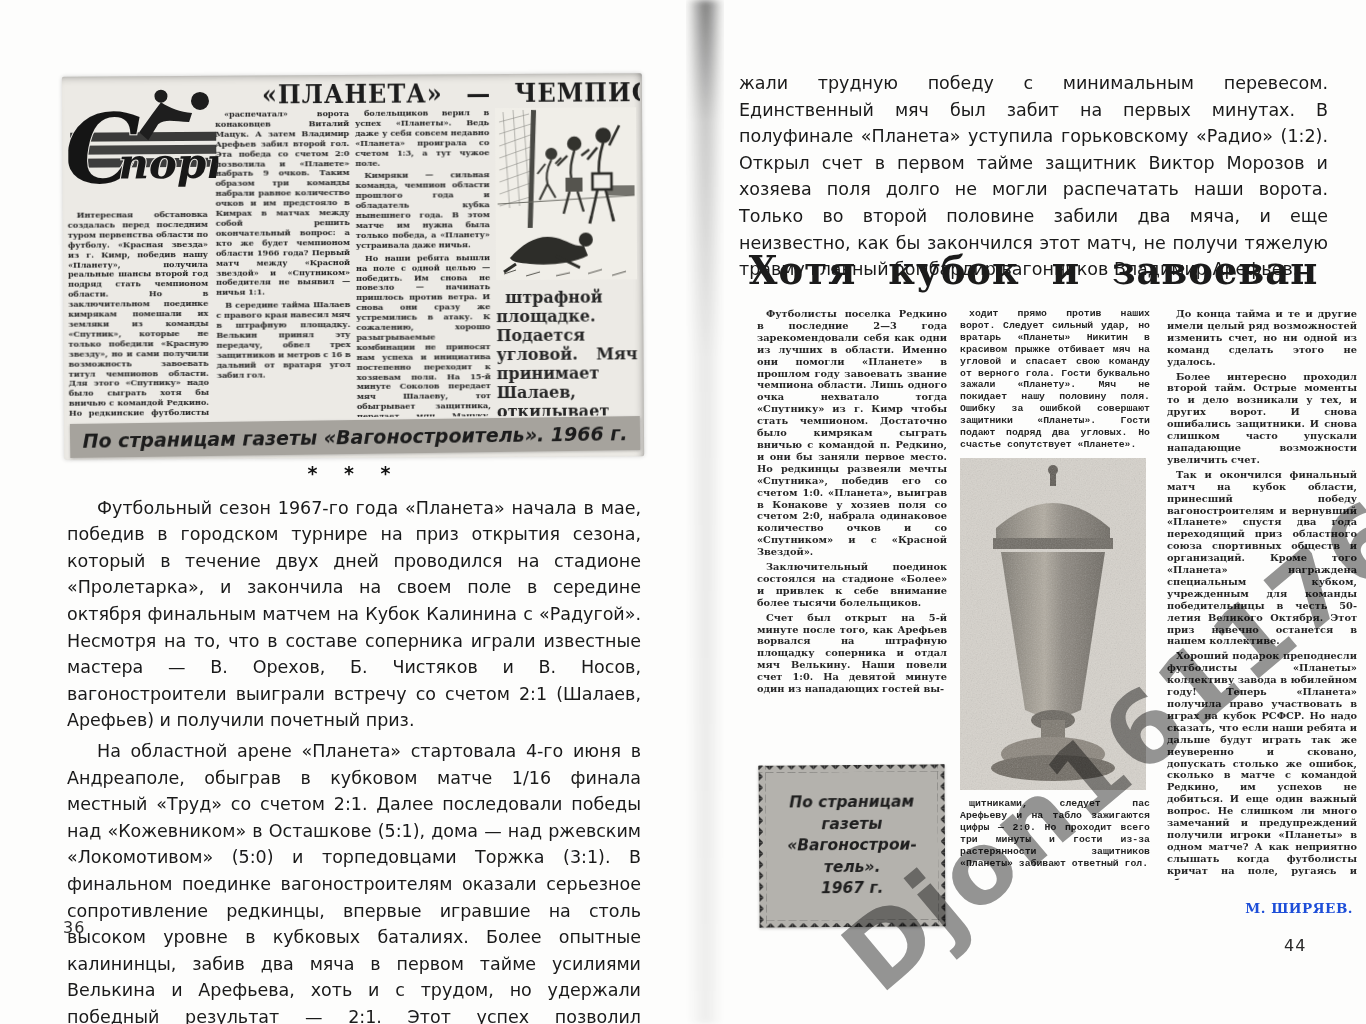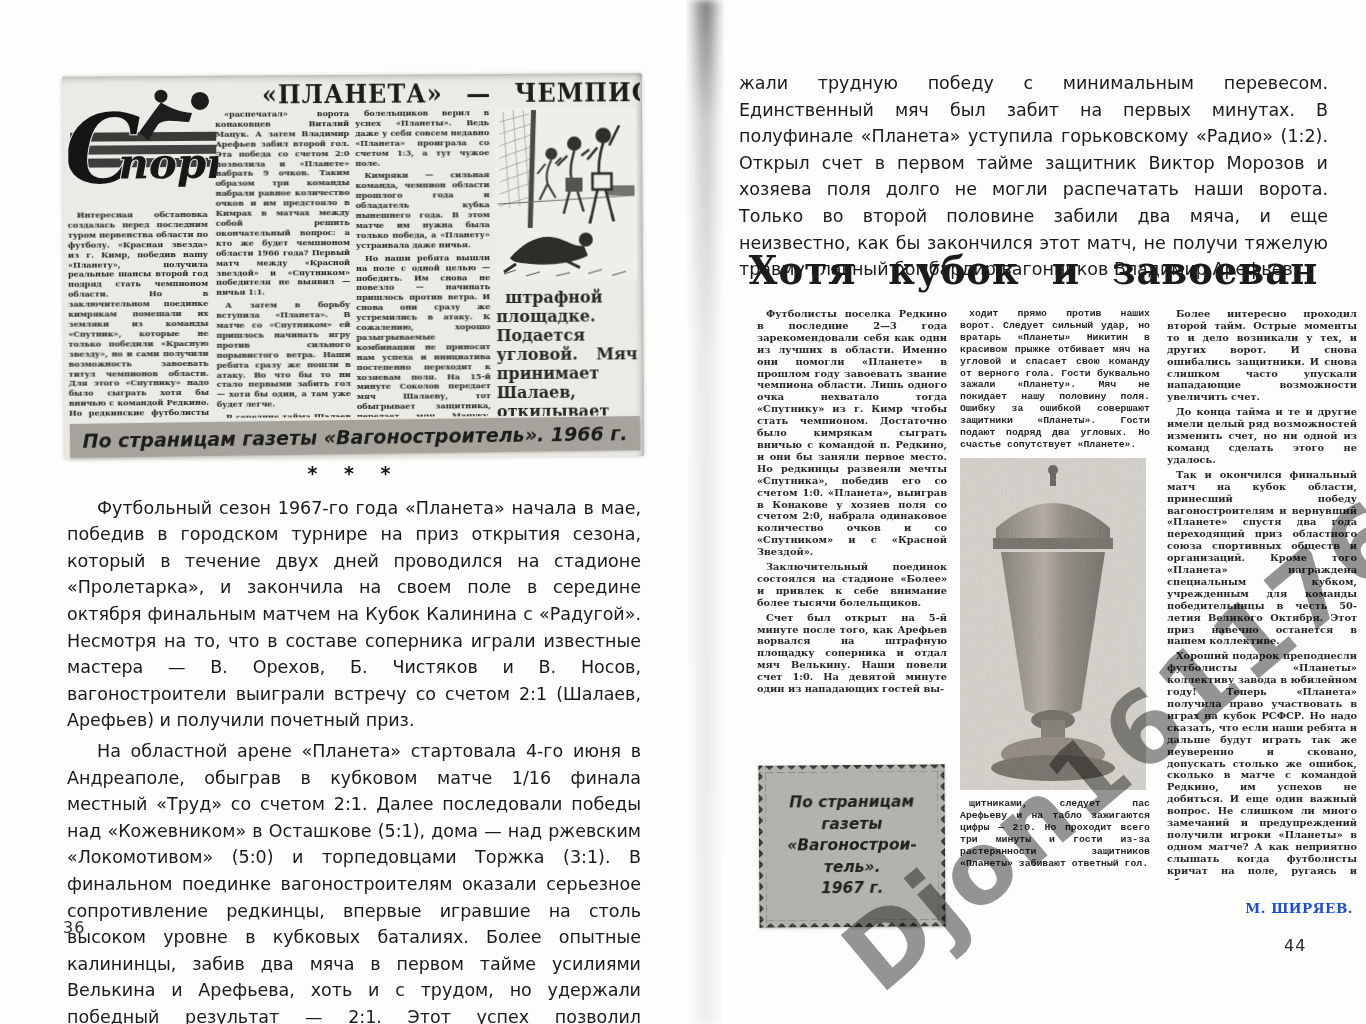--- a/index.html
+++ b/index.html
@@ -109,21 +109,20 @@
         <text x="-4" y="100" font-family="DejaVu Serif, serif" font-style="italic" font-weight="700" font-size="96" fill="#151515" stroke="#eceae5" stroke-width="2" paint-order="stroke">С</text>
         <text x="50" y="96" font-family="DejaVu Serif, serif" font-style="italic" font-weight="700" font-size="42" fill="#181818" stroke="#eceae5" stroke-width="2" paint-order="stroke">порт</text>
       </svg>
 
       <div class="c1col c1a np">
         <p>Интересная обстановка создалась перед последним туром первенства области по футболу. «Красная звезда» из г. Кимр, победив нашу «Планету», получила реальные шансы второй год подряд стать чемпионом области. Но в заключительном поединке кимрякам помешали их земляки из команды «Спутник», которые не только победили «Красную звезду», но и сами получили возможность завоевать титул чемпионов области. Для этого «Спутнику» надо было сыграть хотя бы вничью с командой Редкино. Но редкинские футболисты в свою очередь развеяли мечты «Спутника», победив со счетом 1:0.</p>
 
       </div>
       <div class="c1col c1b np">
         <p>«распечатал» ворота конаковцев Виталий Мацук. А затем Владимир Арефьев забил второй гол. Эта победа со счетом 2:0 позволила и «Планете» набрать 9 очков. Таким образом три команды набрали равное количество очков и им предстояло в Кимрах в матчах между собой решить окончательный вопрос: а кто же будет чемпионом области 1966 года? Первый матч между «Красной звездой» и «Спутником» победителя не выявил — ничья 1:1.</p>
-        <p>А затем в борьбу вступила «Планета». В матче со «Спутником» ей пришлось начинать игру против сильного порывистого ветра. Наши ребята сразу же пошли в атаку. Во что бы то ни стало первыми забить гол — хотя бы один, а там уже будет легче.</p>
         <p>В середине тайма Шалаев с правого края навесил мяч в штрафную площадку. Велькин принял эту передачу, обвел трех защитников и метров с 16 в дальний от вратаря угол забил гол.</p>
 
       </div>
       <div class="c1col c1c np">
         <p>болельщиков верил в успех «Планеты». Ведь даже у себя совсем недавно «Планета» проиграла со счетом 1:3, а тут чужое поле.</p>
         <p>Кимряки — сильная команда, чемпион области прошлого года и обладатель кубка нынешнего года. В этом матче им нужна была только победа, а «Планету» устраивала даже ничья.</p>
         <p>Но наши ребята вышли на поле с одной целью — победить. Им снова не повезло — начинать пришлось против ветра. И снова они сразу же устремились в атаку. К сожалению, хорошо разыгрываемые комбинации не приносят нам успеха и инициатива постепенно переходит к хозяевам поля. На 15-й минуте Соколов передает мяч Шалаеву, тот обыгрывает защитника, передает мяч Мацуку, последний пасует Арефьеву, и наш бомбардир, выйдя один на один с вратарем, забивает гол в правый нижний угол.</p>
 
       </div>
       <div class="c1d-wrap np">
@@ -246,22 +245,22 @@
           </g>
           <rect width="186" height="332" filter="url(#grain)" opacity=".5"></rect>
         </svg>
         <div class="t2">
           <p>щитниками, следует пас Арефьеву и на табло зажигаются цифры — 2:0. Но проходит всего три минуты и гости из-за растерянности защитников «Планеты» забивают ответный гол.</p>
         </div>
       </div>
 
       <div class="acol a3 np">
         <div class="txt">
+          <p>До конца тайма и те и другие имели целый ряд возможностей изменить счет, но ни одной из команд сделать этого не удалось.</p>
           <p>Более интересно проходил второй тайм. Острые моменты то и дело возникали у тех, и других ворот. И снова ошибались защитники. И снова слишком часто упускали нападающие возможности увеличить счет.</p>
-          <p>До конца тайма и те и другие имели целый ряд возможностей изменить счет, но ни одной из команд сделать этого не удалось.</p>
           <p>Так и окончился финальный матч на кубок области, принесший победу вагоностроителям и вернувший «Планете» спустя два года переходящий приз областного союза спортивных обществ и организаций. Кроме того «Планета» награждена специальным кубком, учрежденным для команды победительницы в честь 50-летия Великого Октября. Этот приз навечно останется в нашем коллективе.</p>
           <p>Хороший подарок преподнесли футболисты «Планеты» коллективу завода в юбилейном году! Теперь «Планета» получила право участвовать в играх на кубок РСФСР. Но надо сказать, что если наши ребята и дальше будут играть так же неуверенно и сковано, допускать столько же ошибок, сколько в матче с командой Редкино, им успехов не добиться. И еще один важный вопрос. Не слишком ли много замечаний и предупреждений получили игроки «Планеты» в одном матче? А как неприятно слышать когда футболисты кричат на поле, ругаясь и обвиняя друг друга в допущенных ошибках.</p>
 
         </div>
         <div class="art-byline">М. ШИРЯЕВ.</div>
       </div>
     </div>
 
     <div class="pagenum" style="left:1284px;top:936px;">44</div>
   </div>

